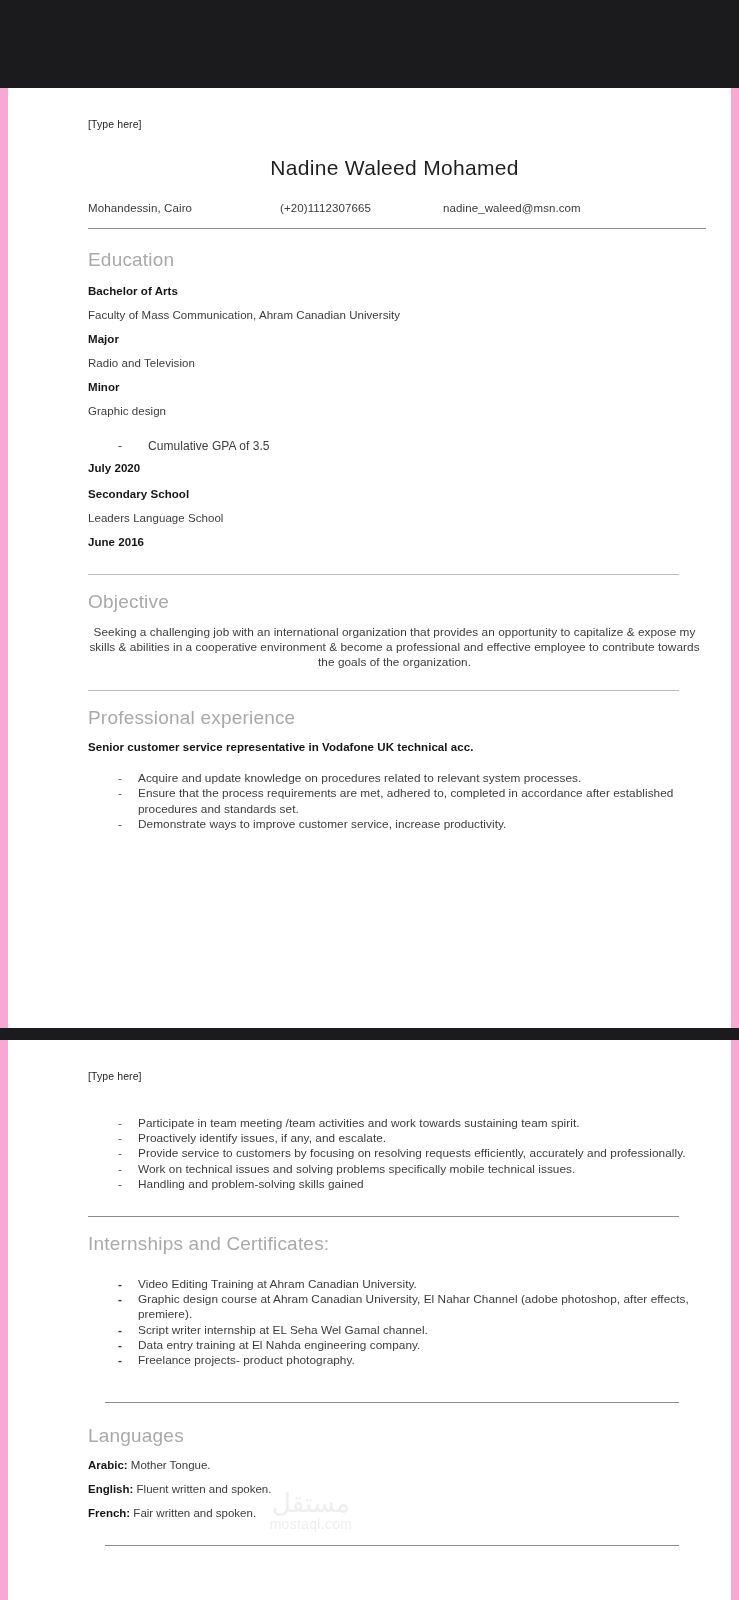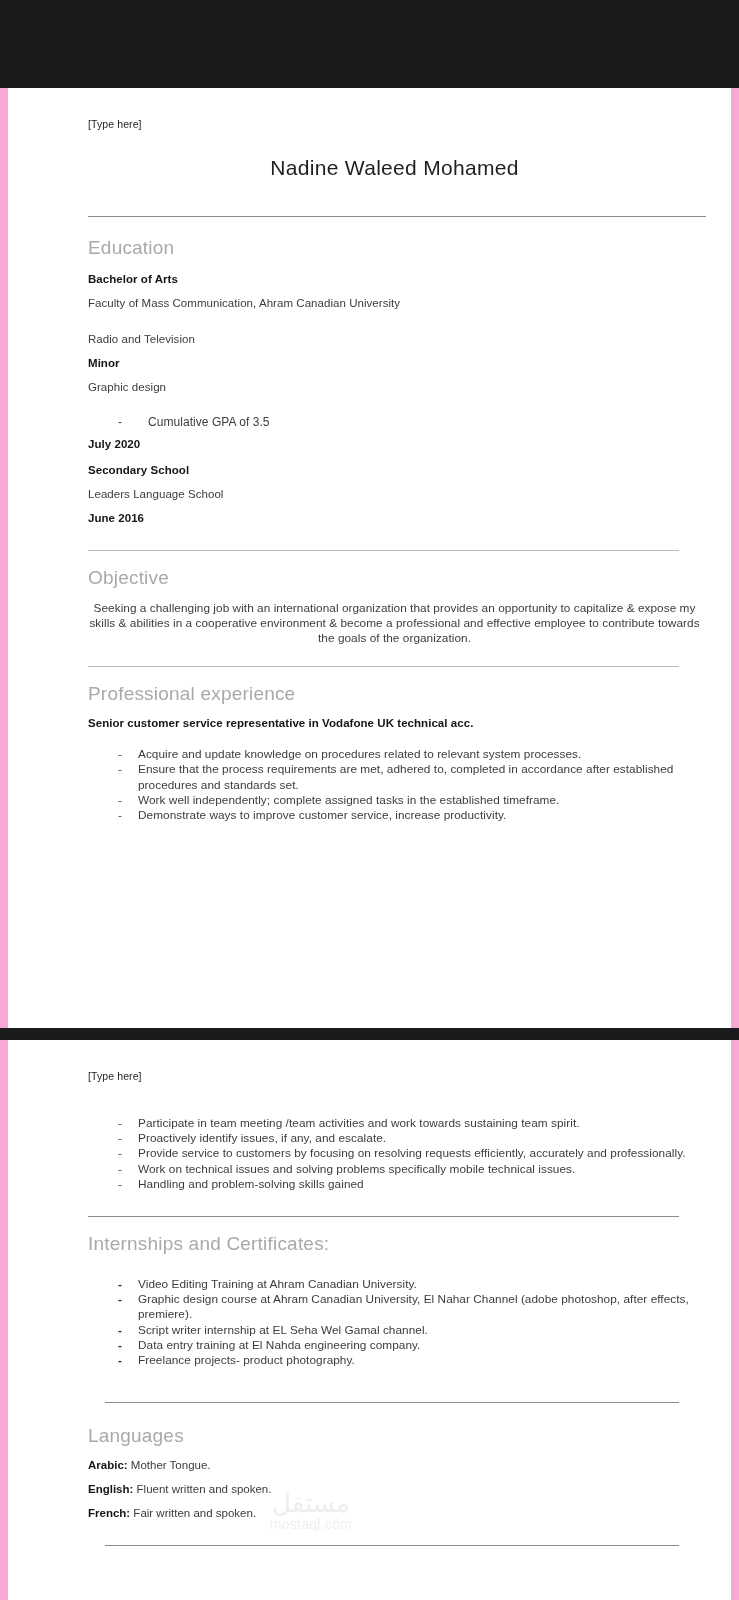--- a/index.html
+++ b/index.html
@@ -190,32 +190,38 @@
   <div class="page page-1">
     <div class="page-inner">
 
       <div class="sp30"></div>
       <div class="type-here">[Type here]</div>
 
       <div class="sp26"></div>
       <h1 class="doc-name">Nadine Waleed Mohamed</h1>
 
       <div class="sp22"></div>
+      <div class="contact-row">
+        <span class="c1">Mohandessin, Cairo</span>
+        <span class="c2">(+20)1112307665</span>
+        <span class="c3">nadine_waleed@msn.com</span>
+      </div>
 
       <div class="sp14"></div>
       <div class="rule" style="margin-right:-5px;"></div>
 
       <div class="sp20"></div>
       <h2 class="section">Education</h2>
 
       <div class="sp14"></div>
       <div class="lbl">Bachelor of Arts</div>
       <div class="sp12"></div>
       <div class="txt">Faculty of Mass Communication, Ahram Canadian University</div>
       <div class="sp12"></div>
+      <div class="lbl">Major</div>
       <div class="sp12"></div>
       <div class="txt">Radio and Television</div>
       <div class="sp12"></div>
       <div class="lbl">Minor</div>
       <div class="sp12"></div>
       <div class="txt">Graphic design</div>
 
       <div class="sp14"></div>
       <ul class="dash gpa">
         <li>Cumulative GPA of 3.5</li>
@@ -239,21 +245,20 @@
       <div class="sp20"></div>
       <div class="rule rule-faint" style="margin-right:22px;"></div>
       <div class="sp16"></div>
       <h2 class="section">Professional experience</h2>
       <div class="sp12"></div>
       <div class="lbl">Senior customer service representative in Vodafone UK technical acc.</div>
       <div class="sp10"></div>
       <ul class="dash" id="exp-bullets-p1">
           <li>Acquire and update knowledge on procedures related to relevant system processes.</li>
           <li>Ensure that the process requirements are met, adhered to, completed in accordance after established procedures and standards set.</li>
-          <li>Work well independently; complete assigned tasks in the established timeframe.</li>
           <li>Demonstrate ways to improve customer service, increase productivity.</li>
         </ul>
 
     </div>
   </div>
 
   <div class="page-gap"></div>
 
   <div class="page page-2">
     <div class="page-inner">

